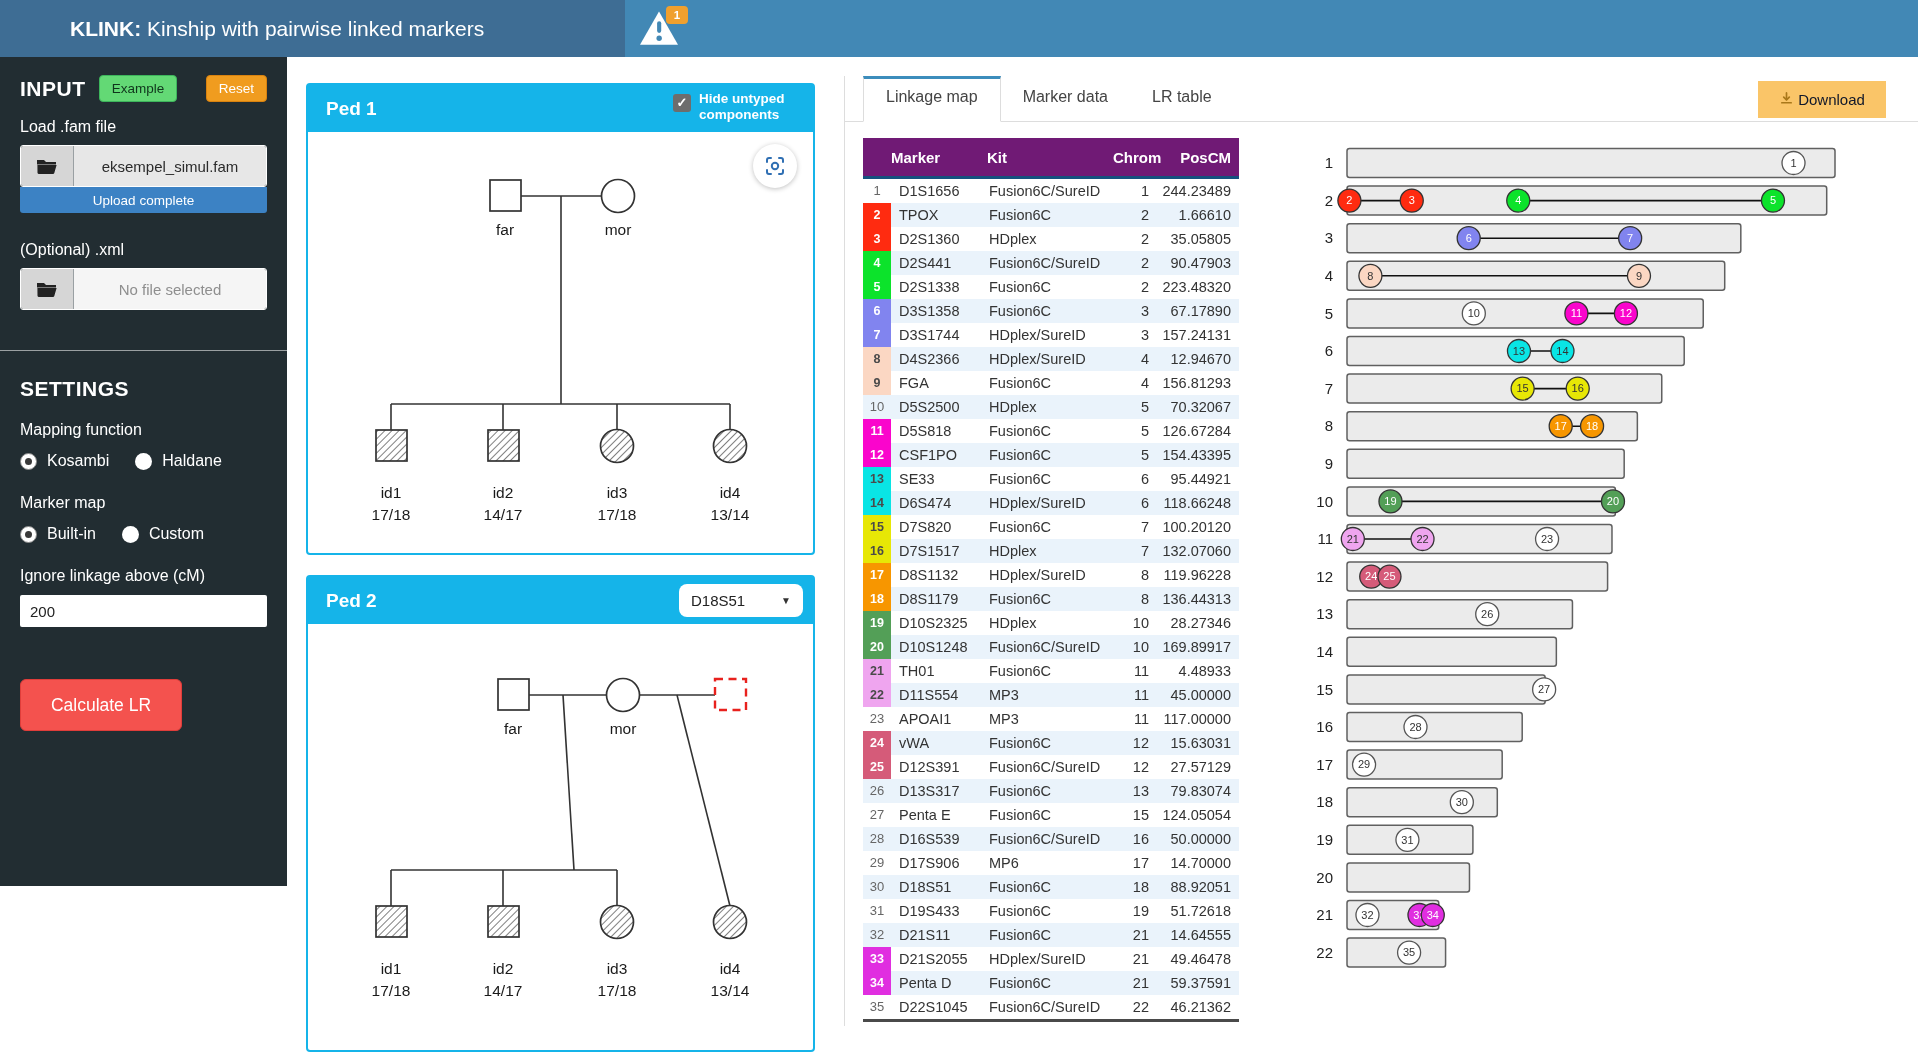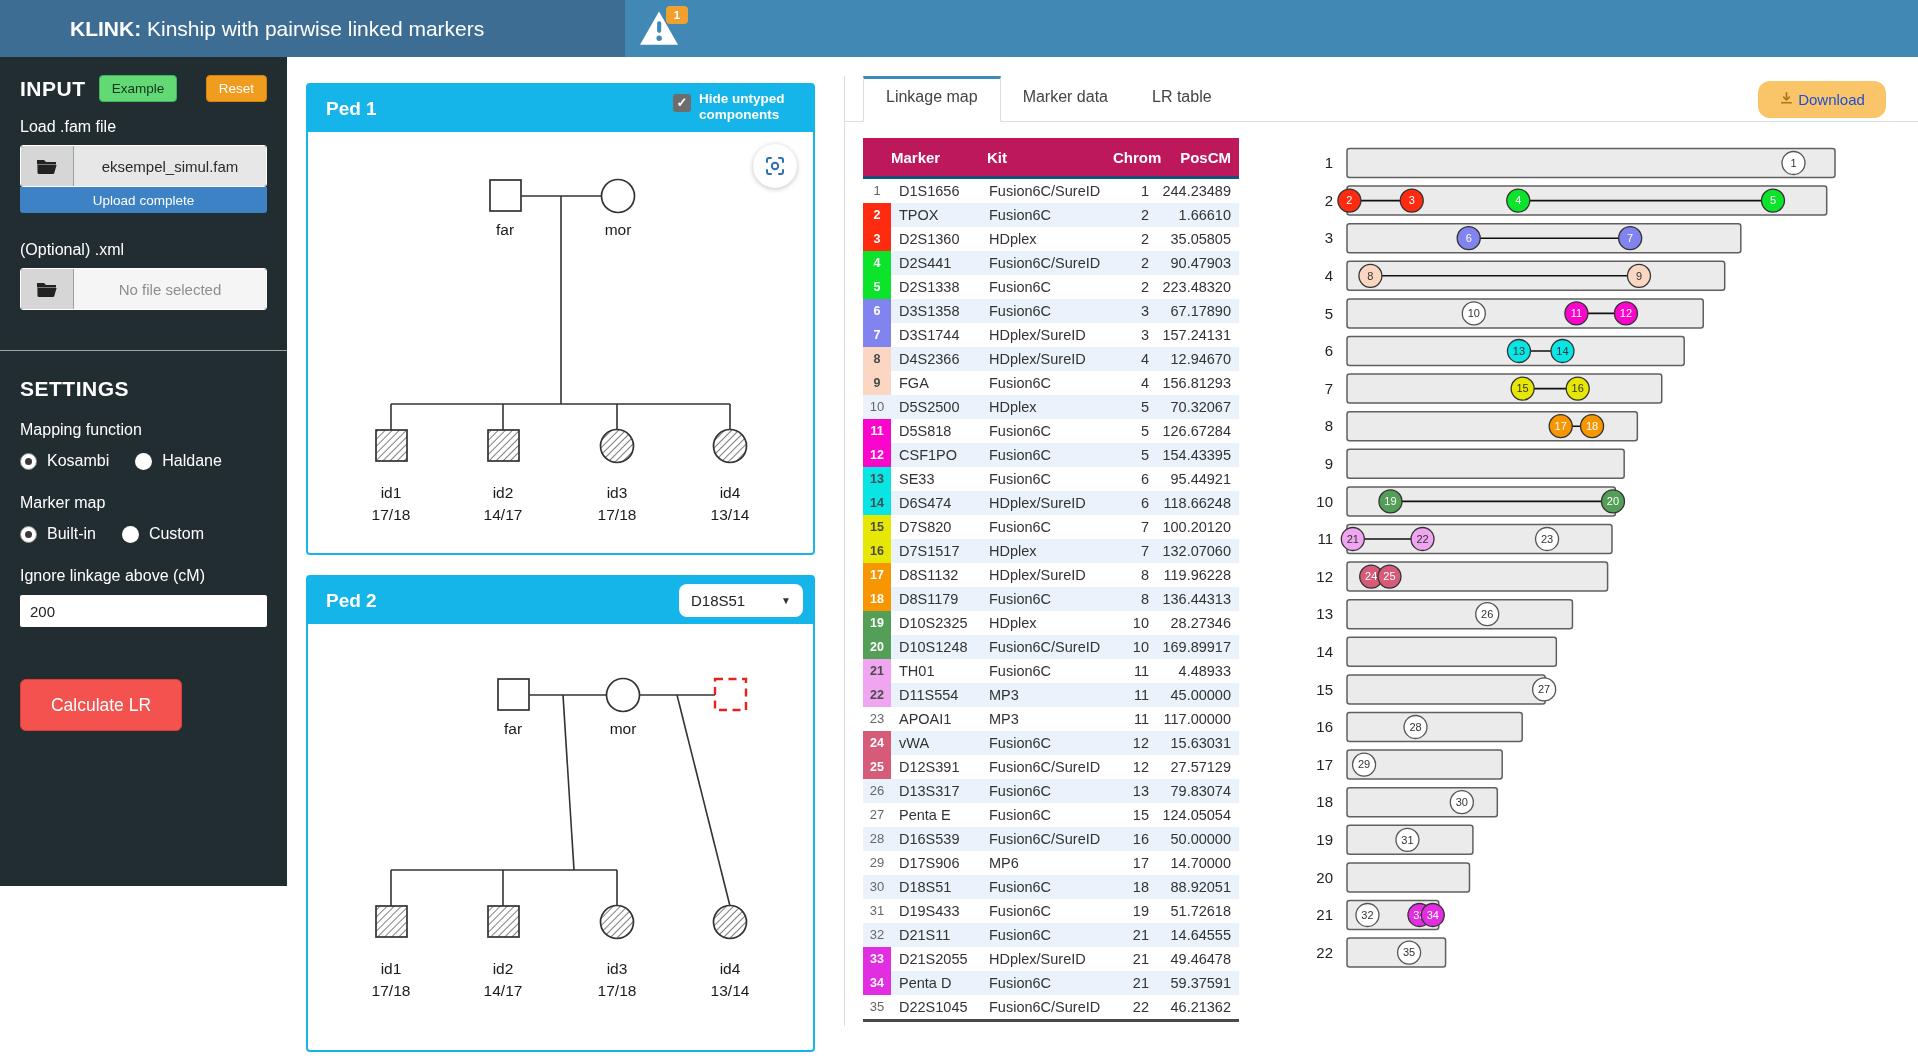--- a/index.html
+++ b/index.html
@@ -56,27 +56,27 @@
   .snap-btn{position:absolute;top:12px;right:16px;width:44px;height:44px;border-radius:50%;background:#fff;
        box-shadow:0 1px 5px rgba(0,0,0,.25);display:flex;align-items:center;justify-content:center}
   .ped-body{position:relative}
 
   
   .right-card{position:absolute;left:844px;top:76px;width:1073px;height:950px;border-left:1px solid #ddd;background:#fff}
   .tabs{height:46px;border-bottom:1px solid #ddd;display:flex;padding-left:18px;box-sizing:border-box;position:relative}
   .tab{padding:12px 22px 0 22px;font-size:16px;color:#444;cursor:pointer}
   .tab.active{border:1px solid #ddd;border-bottom:1px solid #fff;border-top:3px solid #3c8dbc;
        margin-bottom:-1px;padding-top:9px;background:#fff}
-  .download-btn{position:absolute;top:5px;right:32px;height:37px;width:128px;background:#fac568;border-radius:12px;
-       color:#1d4ed8;font-size:15px;display:flex;align-items:center;justify-content:center;gap:4px}
+  .download-btn{position:absolute;top:5px;right:32px;height:37px;width:128px;background:#fac568;border-radius:0;
+       color:#0f172a;font-size:15px;display:flex;align-items:center;justify-content:center;gap:4px}
 
   
   .marker-table{position:absolute;left:18px;top:62px;border-collapse:collapse;table-layout:fixed;width:376px;
        border-bottom:3px solid #4a4a4a}
-  .marker-table th{background:#be185d;color:#fff;font-size:15px;font-weight:bold;height:38px;padding:0;
+  .marker-table th{background:#701a75;color:#fff;font-size:15px;font-weight:bold;height:38px;padding:0;
        border-bottom:3px solid #15517e;text-align:left}
   .marker-table th.r{text-align:right;padding-right:8px}
   .marker-table th.first{width:28px}
   .marker-table td{height:24px;padding:0;font-size:14.5px;line-height:24px;color:#333;white-space:nowrap;overflow:hidden}
   .marker-table tr.alt td{background:#eaf3fb}
   td.col-num{text-align:center;font-size:13px;color:#666}
   td.col-num.badge{color:#fff;font-weight:bold;font-size:12.5px}
   td.col-num.badge.dark{color:#4a4a4a}
   td.col-marker{padding-left:8px}
   td.col-kit{padding-left:2px}

